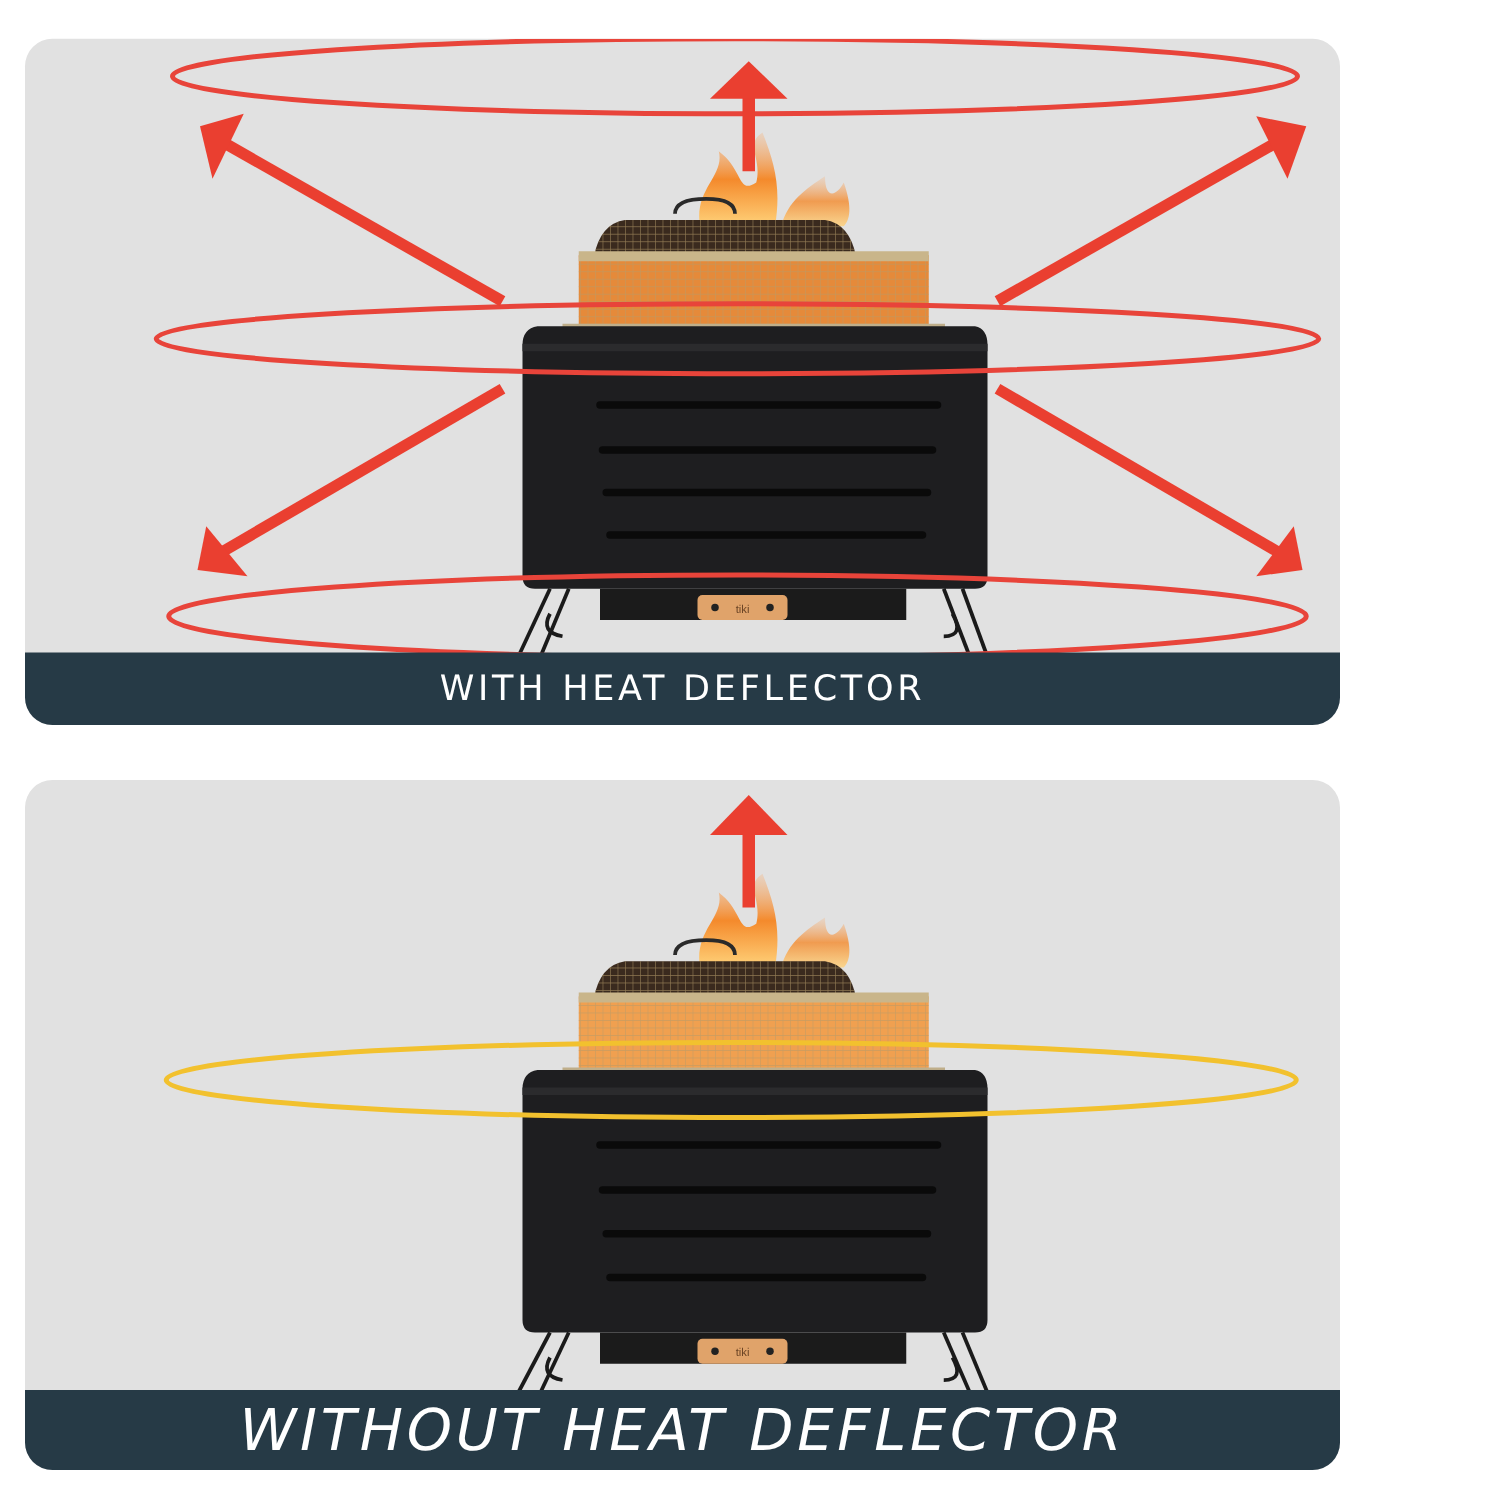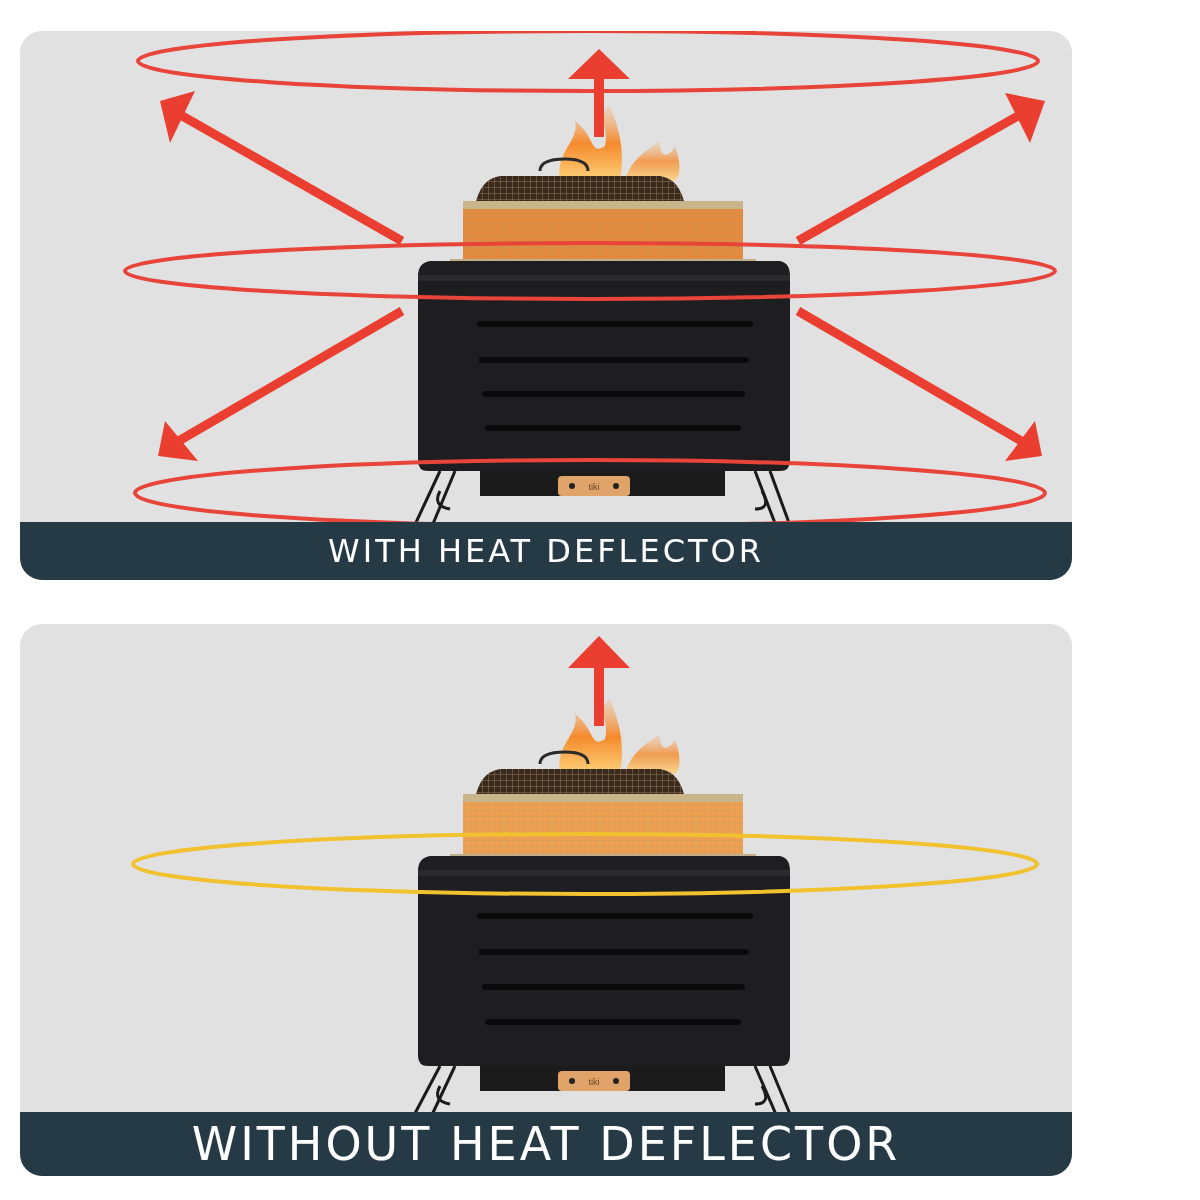--- a/index.html
+++ b/index.html
@@ -2,22 +2,22 @@
 <html><head>
 <meta charset="utf-8">
 <style>
   html, body { margin:0; padding:0; background:#ffffff; }
   body { width:1200px; height:1200px; position:relative; overflow:hidden; font-family:"Liberation Sans", sans-serif; }
   .panel { position:absolute; left:20px; width:1052px; background:#e1e1e1; border-radius:22px; overflow:hidden; }
   .panel.top { top:31px; height:549px; }
   .panel.bottom { top:624px; height:552px; }
   .panel svg.art { position:absolute; left:0; top:0; }
   .banner { position:absolute; left:0; right:0; bottom:0; height:58px; background:#263a46; display:flex; align-items:center; justify-content:center; }
-  .banner-text { color:#ffffff; font-family:"DejaVu Sans", sans-serif; font-size:32px; letter-spacing:3px; font-weight:400; line-height:1; }
-  .panel.bottom .banner { height:64px; }
+  .banner-text { color:#ffffff; font-family:"DejaVu Sans", sans-serif; font-size:28px; letter-spacing:3px; font-weight:400; line-height:1; }
+  .panel.bottom .banner { height:64px;font-style:italic; }
   .panel.bottom .banner-text { font-size:46px; }
 </style>
 </head>
 <body>
 
 <div class="panel top">
   <svg class="art" width="1160" height="549" viewBox="0 0 1160 549">
     <defs>
       <linearGradient id="flameA" x1="0" y1="1" x2="0" y2="0">
         <stop offset="0" stop-color="#ffd27a"></stop>

